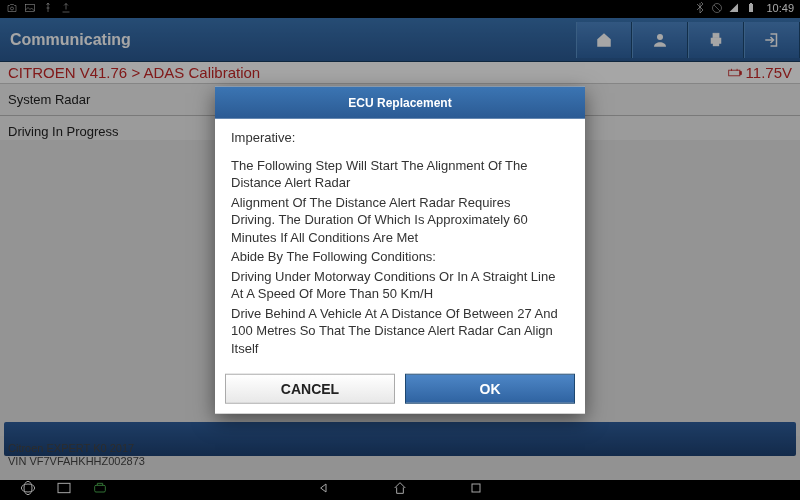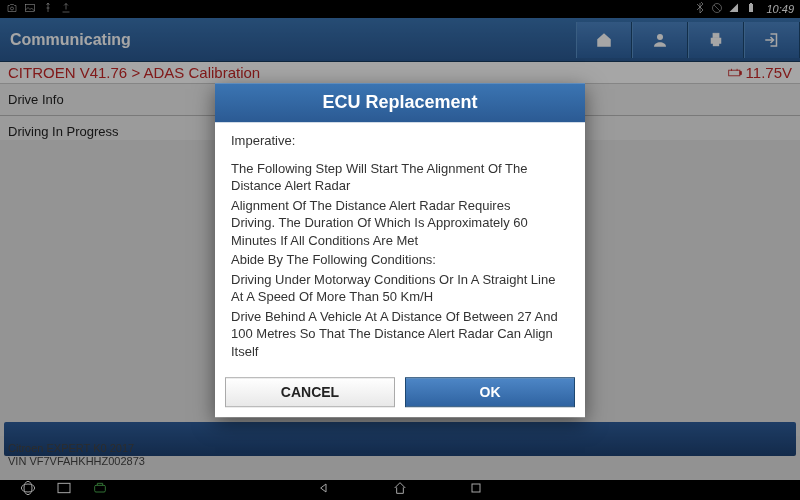--- a/index.html
+++ b/index.html
@@ -2,21 +2,21 @@
 <html><head>
 <meta charset="utf-8">
 <style>
   * { margin: 0; padding: 0; box-sizing: border-box; font-family: Arial, sans-serif; }
   html, body { width: 800px; height: 500px; background: #000; overflow: hidden; }
   .screen { width: 800px; height: 500px; position: relative; background: #e0e0e0; }
 
   
   .statusbar { height: 18px; background: #000; color: #fff; display: flex; align-items: center; padding: 0 6px; font-size: 10px; }
   .statusbar .left { display: flex; gap: 6px; align-items: center; }
-  .statusbar .right { margin-left: auto; display: flex; gap: 5px; align-items: center; font-style: italic; }
+  .statusbar .right { margin-left: auto; display: flex; gap: 5px; align-items: flex-start; }
   .statusbar svg { width: 12px; height: 12px; fill: #fff; }
   .clock { font-size: 11px; margin-left: 4px; }
 
   
   .appheader { height: 44px; background: linear-gradient(#3b75b3, #2b5a93); display: flex; align-items: center; padding-left: 10px; color: #fff; border-bottom: 1px solid #193d60; }
   .appheader .title { font-size: 16px; font-weight: bold; flex: 1; }
   .hbtn { width: 56px; height: 36px; display: flex; align-items: center; justify-content: center; background: linear-gradient(#4d86c6, #2f63a1); border-left: 1px solid #5a91c8; border-right: 1px solid #1d4770; }
   .hbtn svg { width: 18px; height: 18px; fill: #fff; }
 
   
@@ -35,21 +35,21 @@
   
   .navbar { position: absolute; bottom: 0; left: 0; right: 0; height: 20px; background: #000; display: flex; align-items: center; justify-content: center; gap: 60px; }
   .navbar .left { position: absolute; left: 20px; display: flex; gap: 20px; }
   .navbar .center { display: flex; gap: 60px; }
   .navbar svg { width: 16px; height: 16px; fill: none; stroke: #fff; stroke-width: 1.5; }
   .navbar .green svg { stroke: #4caf50; }
 
   
   .overlay { position: absolute; inset: 0; background: rgba(0,0,0,0.35); }
   .modal { position: absolute; left: 50%; top: 50%; transform: translate(-50%, -50%); width: 370px; background: #fff; box-shadow: 0 6px 20px rgba(0,0,0,0.5); }
-  .modal-title { background: linear-gradient(#3b75b3, #2b5a93); color: #fff; text-align: center; padding: 9px 0; font-size: 18px; font-weight: bold; }
+  .modal-title { background: linear-gradient(#3b75b3, #2b5a93); color: #fff; text-align: center; padding: 9px 0; font-size: 12px; font-weight: bold; }
   .modal-body { padding: 10px 27px 8px 16px; font-size: 13px; color: #333; line-height: 1.35; max-height: 300px; overflow: hidden; }
   .modal-body p { margin-bottom: 2px; }
   .modal-actions { display: flex; gap: 10px; padding: 6px 10px 10px 10px; }
   .btn { flex: 1; height: 30px; display: flex; align-items: center; justify-content: center; font-size: 14px; font-weight: bold; border: 1px solid #aaa; }
   .btn-cancel { background: linear-gradient(#fff, #e8e8e8); color: #222; }
   .btn-ok { background: linear-gradient(#4d86c6, #2f63a1); color: #fff; border-color: #1d4770; }
 </style>
 </head>
 <body>
 
@@ -125,21 +125,21 @@
           <rect x="1" y="2" width="16" height="8"></rect>
           <rect x="17" y="4" width="2" height="4" fill="#c62828"></rect>
           <line x1="5" y1="0" x2="5" y2="3" stroke="#c62828"></line>
           <line x1="13" y1="0" x2="13" y2="3" stroke="#c62828"></line>
         </svg>
       <span>11.75V</span>
     </span>
   </div>
 
   <div class="listrow">
-      <span>Drive Info</span>
+      <span>System Radar</span>
     </div>
   <div class="listrow">
       <span>Driving In Progress</span>
     </div>
 
   <div class="bodyfill"></div>
 
   <div class="footerbar"></div>
 
   <div class="vehinfo">

